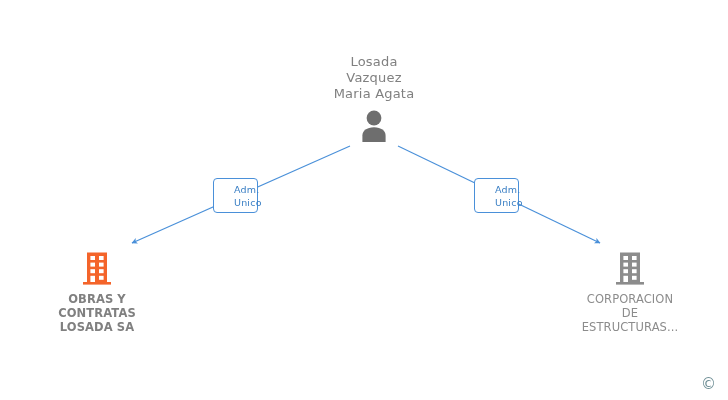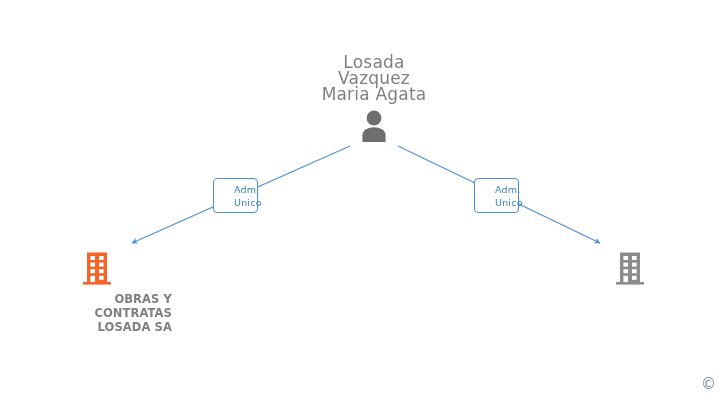--- a/index.html
+++ b/index.html
@@ -28,37 +28,37 @@
 
   
   .person-node {
     position: absolute;
     left: 294px;
     top: 54px;
     width: 160px;
     text-align: center;
   }
   .person-name {
-    font-size: 17px;
+    font-size: 13px;
     line-height: 16px;
     color: #808080;
     letter-spacing: 0.2px;
     white-space: pre-line;
   }
   .person-icon {
     margin: 6px auto 0 auto;
     width: 34px;
     height: 34px;
   }
 
   
   .company-node {
     position: absolute;
     width: 150px;
-    text-align: right;
+    text-align: center;
   }
   .company-node.left  { left: 22px;  top: 252px; }
   .company-node.right { left: 555px; top: 252px; }
 
   .company-icon {
     width: 32px;
     height: 34px;
     margin: 0 auto;
     display: block;
   }
@@ -188,19 +188,22 @@
         <rect x="9.4" y="4" width="4.6" height="4"></rect>
         <rect x="18" y="4" width="4.6" height="4"></rect>
         <rect x="9.4" y="10.6" width="4.6" height="4"></rect>
         <rect x="18" y="10.6" width="4.6" height="4"></rect>
         <rect x="9.4" y="17.2" width="4.6" height="4"></rect>
         <rect x="18" y="17.2" width="4.6" height="4"></rect>
         <rect x="9.4" y="23.8" width="4.6" height="6.2"></rect>
         <rect x="18" y="23.8" width="4.6" height="4"></rect>
       </g>
     </svg>
+    <div class="company-label secondary">CORPORACION
+DE
+ESTRUCTURAS...</div>
   </div>
 
   <div class="watermark">
     <span class="wm-copy">©</span>
   </div>
 
 </div>
 
 </body></html>

